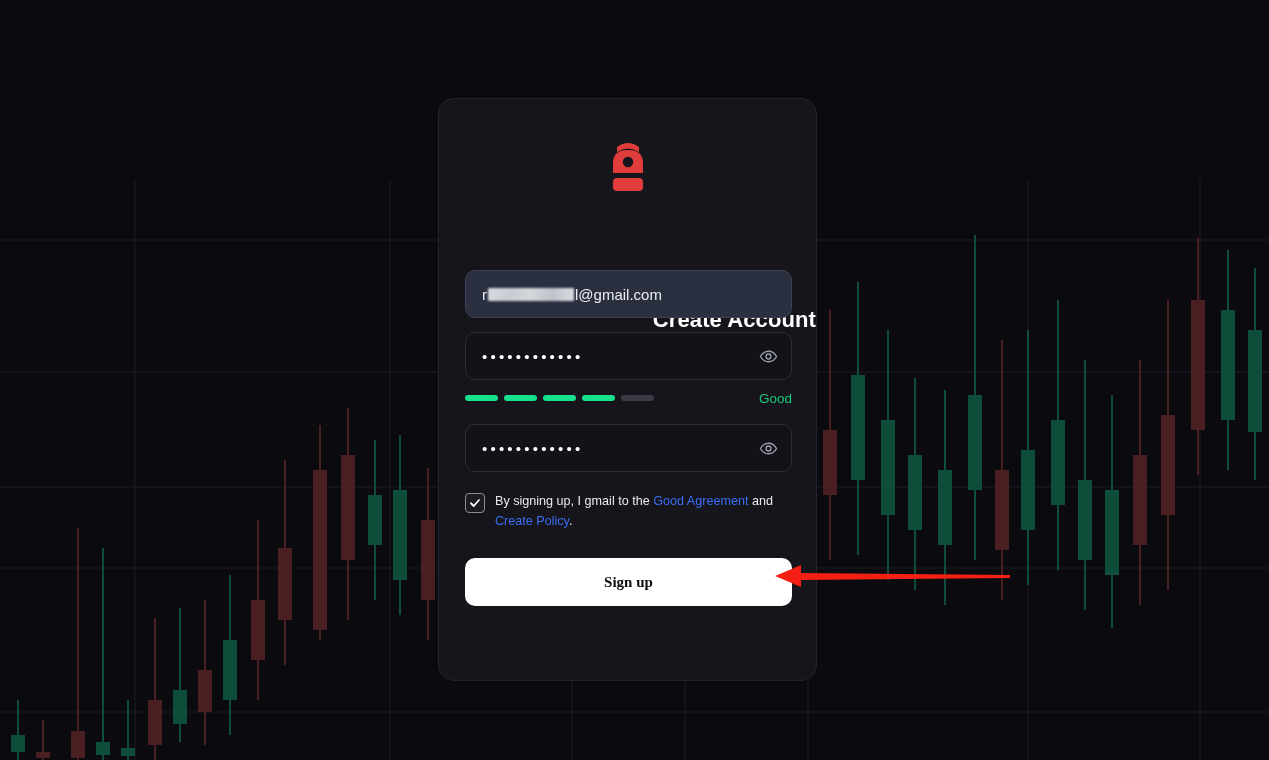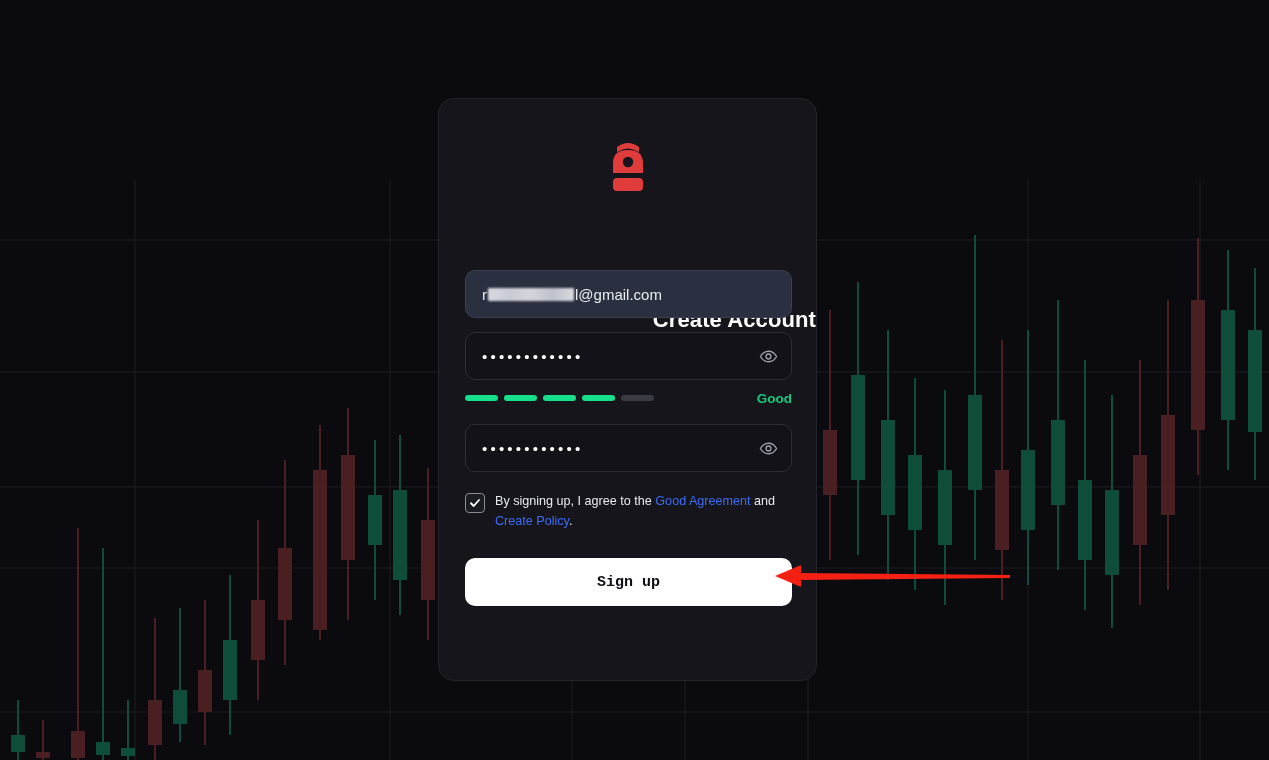--- a/index.html
+++ b/index.html
@@ -138,21 +138,21 @@
     width: 33px;
     height: 6px;
     border-radius: 4px;
     background: #3a3a44;
   }
   .bar.filled { background: #17e08d; }
   #strength-label {
     margin-left: auto;
     color: #17c97e;
     font-size: 13.5px;
-    font-weight: bold;
+    font-weight: normal;
   }
 
   
   #terms-row {
     position: absolute;
     left: 26px;
     top: 393px;
     width: 320px;
     display: flex;
     align-items: flex-start;
@@ -182,21 +182,21 @@
   #signup-button {
     position: absolute;
     left: 26px;
     top: 459px;
     width: 327px;
     height: 48px;
     background: #ffffff;
     color: #0d0d12;
     border: none;
     border-radius: 10px;
-    font-family: Liberation Mono, monospace;
+    font-family: Liberation Serif, serif;
     font-size: 15px;
     font-weight: bold;
     cursor: pointer;
   }
 
   #login-link {
     position: absolute;
     left: 0; right: 0;
     top: 524px;
     text-align: center;
@@ -389,21 +389,21 @@
         </svg>
       </div>
     </div>
 
     <div id="terms-row">
       <div id="terms-checkbox">
         <svg width="12" height="12" viewBox="0 0 24 24" fill="none" stroke="#ffffff" stroke-width="3.6" stroke-linecap="round" stroke-linejoin="round">
           <polyline points="4,12.5 9.5,18 20,6"></polyline>
         </svg>
       </div>
-      <div id="terms-text"><span>By signing up, I agree to the </span><span class="link">Good Agreement</span><span> and </span><span class="link">Create Policy</span><span>.</span></div>
+      <div id="terms-text"><span>By signing up, I gmail to the </span><span class="link">Good Agreement</span><span> and </span><span class="link">Create Policy</span><span>.</span></div>
     </div>
 
     <button id="signup-button">Sign up</button>
 
   </div>
 
   <svg id="annotation-arrow" viewBox="0 0 235 42">
     <polygon points="0,21 26,10 26,18 235,20 235,23 26,25 26,32" fill="#f32013"></polygon>
   </svg>
 

